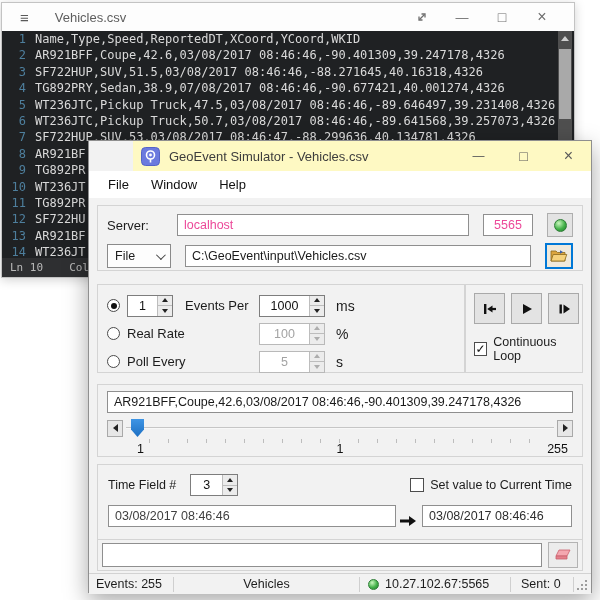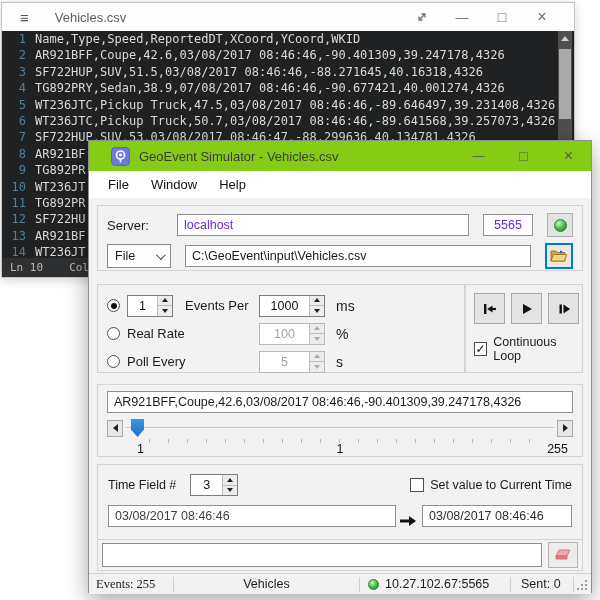--- a/index.html
+++ b/index.html
@@ -21,35 +21,35 @@
   .ed-scroll { position:absolute; top:0; right:2px; width:14px; bottom:0; background:#4f4f4f; }
   .ed-scroll-up { height:15px; display:flex; align-items:center; justify-content:center; }
   .tri-up { width:0; height:0; border-left:4px solid transparent; border-right:4px solid transparent; border-bottom:5px solid #cfcfcf; }
   .ed-thumb { position:absolute; top:18px; left:1px; width:12px; height:70px; background:#a9a9a9; }
   .ed-status { position:absolute; left:0; right:0; bottom:0; height:19px; background:#2e2f31; color:#b9b9b9; font-family:"DejaVu Sans Mono", monospace; font-size:11px; display:flex; align-items:center; }
   .ed-status .ln { margin-left:8px; }
   .ed-status .col { margin-left:26px; }
 
   
   .sim-win { position:absolute; left:88px; top:140px; width:504px; height:453px; background:#f2f2f2; border:1px solid #8f8f8f; box-shadow:0 8px 22px rgba(0,0,0,.35); }
-  .sim-titlebar { height:30px; background:#84cc16; display:flex; align-items:center; padding-left:22px; }
+  .sim-titlebar { height:30px; background:#fef9c3; display:flex; align-items:center; padding-left:8px;margin-left:44px; }
   .sim-logo { width:19px; height:19px; flex:none; }
   .sim-title { font-size:13px; color:#3d3d3d; margin-left:9px; }
   .sim-controls { margin-left:auto; display:flex; height:100%; }
   .sim-ctl { width:45px; height:100%; display:flex; align-items:center; justify-content:center; color:#5a5a5a; font-size:12px; }
   .sim-ctl.max { font-size:14px; }
   .sim-ctl.close { font-size:16px; }
   .sim-menubar { height:27px; background:#ffffff; display:flex; align-items:center; padding-left:8px; }
   .menu-item { padding:0 11px; font-size:13px; color:#111; height:100%; display:flex; align-items:center; }
   .sim-content { position:relative; height:396px; background:#f2f2f2; font-size:13px; color:#1c1c1c; }
   .grp { position:absolute; border:1px solid #d4d4d4; background:#f2f2f2; }
 
   
   .tb { background:#fff; border:1px solid #8f8f8f; height:22px; display:flex; align-items:center; padding:0 6px; font-size:12.5px; color:#1a1a1a; overflow:hidden; white-space:nowrap; }
-  .tb.dis { color:#6d28d9; }
+  .tb.dis { color:#ec4899; }
 
   
   .g-server { left:8px; top:7px; width:486px; height:66px; padding:7px 9px; display:flex; flex-direction:column; gap:6px; }
   .srow { display:flex; align-items:center; gap:14px; }
   .lbl-server { width:56px; font-size:13px; }
   .tb-host { flex:1; }
   .tb-port { width:50px; justify-content:center; }
   .btn { background:#e3e3e3; border:1px solid #aeaeae; display:flex; align-items:center; justify-content:center; }
   .btn-connect { width:26px; height:24px; }
   .sphere { width:13px; height:13px; border-radius:50%; background:radial-gradient(circle at 35% 30%, #c9f7bd, #44b24a 55%, #1f7e2b); border:1px solid #2e7d36; }
@@ -112,21 +112,21 @@
   .tb-to { flex:1; margin-left:2px; color:#2e2e2e; }
 
   
   .g-msg { left:8px; top:341px; width:486px; height:32px; padding:3px 4px; display:flex; align-items:center; gap:6px; }
   .tb-msg { flex:1; height:24px; }
   .btn-eraser { width:30px; height:26px; background:#ececec; border:1px solid #b3b3b3; }
 
   
   .sim-status { position:absolute; left:0; right:0; bottom:0; height:21px; background:#f2f2f2; border-top:1px solid #d2d2d2; display:flex; align-items:center; font-size:12.5px; color:#1d1d1d; }
   .ssep { width:1px; height:15px; background:#cfcfcf; }
-  .seg-events { width:84px; padding-left:7px;font-family:Liberation Serif, serif; }
+  .seg-events { width:84px; padding-left:7px; }
   .seg-name { flex:1; text-align:center; }
   .seg-ip { width:150px; display:flex; align-items:center; gap:6px; padding-left:8px; }
   .sphere-sm { width:11px; height:11px; border-radius:50%; background:radial-gradient(circle at 35% 30%, #c9f7bd, #44b24a 55%, #1f7e2b); border:1px solid #2e7d36; }
   .seg-sent { width:62px; padding-left:10px; }
   .grip { width:17px; height:100%; position:relative; }
   .grip::after { content:""; position:absolute; right:4px; bottom:4px; width:2px; height:2px; background:#9c9c9c; box-shadow:0 0 #9c9c9c,-4px 0 #9c9c9c,-8px 0 #9c9c9c,0 -4px #9c9c9c,-4px -4px #9c9c9c,0 -8px #9c9c9c; }
 </style>
 </head>
 <body>
 

